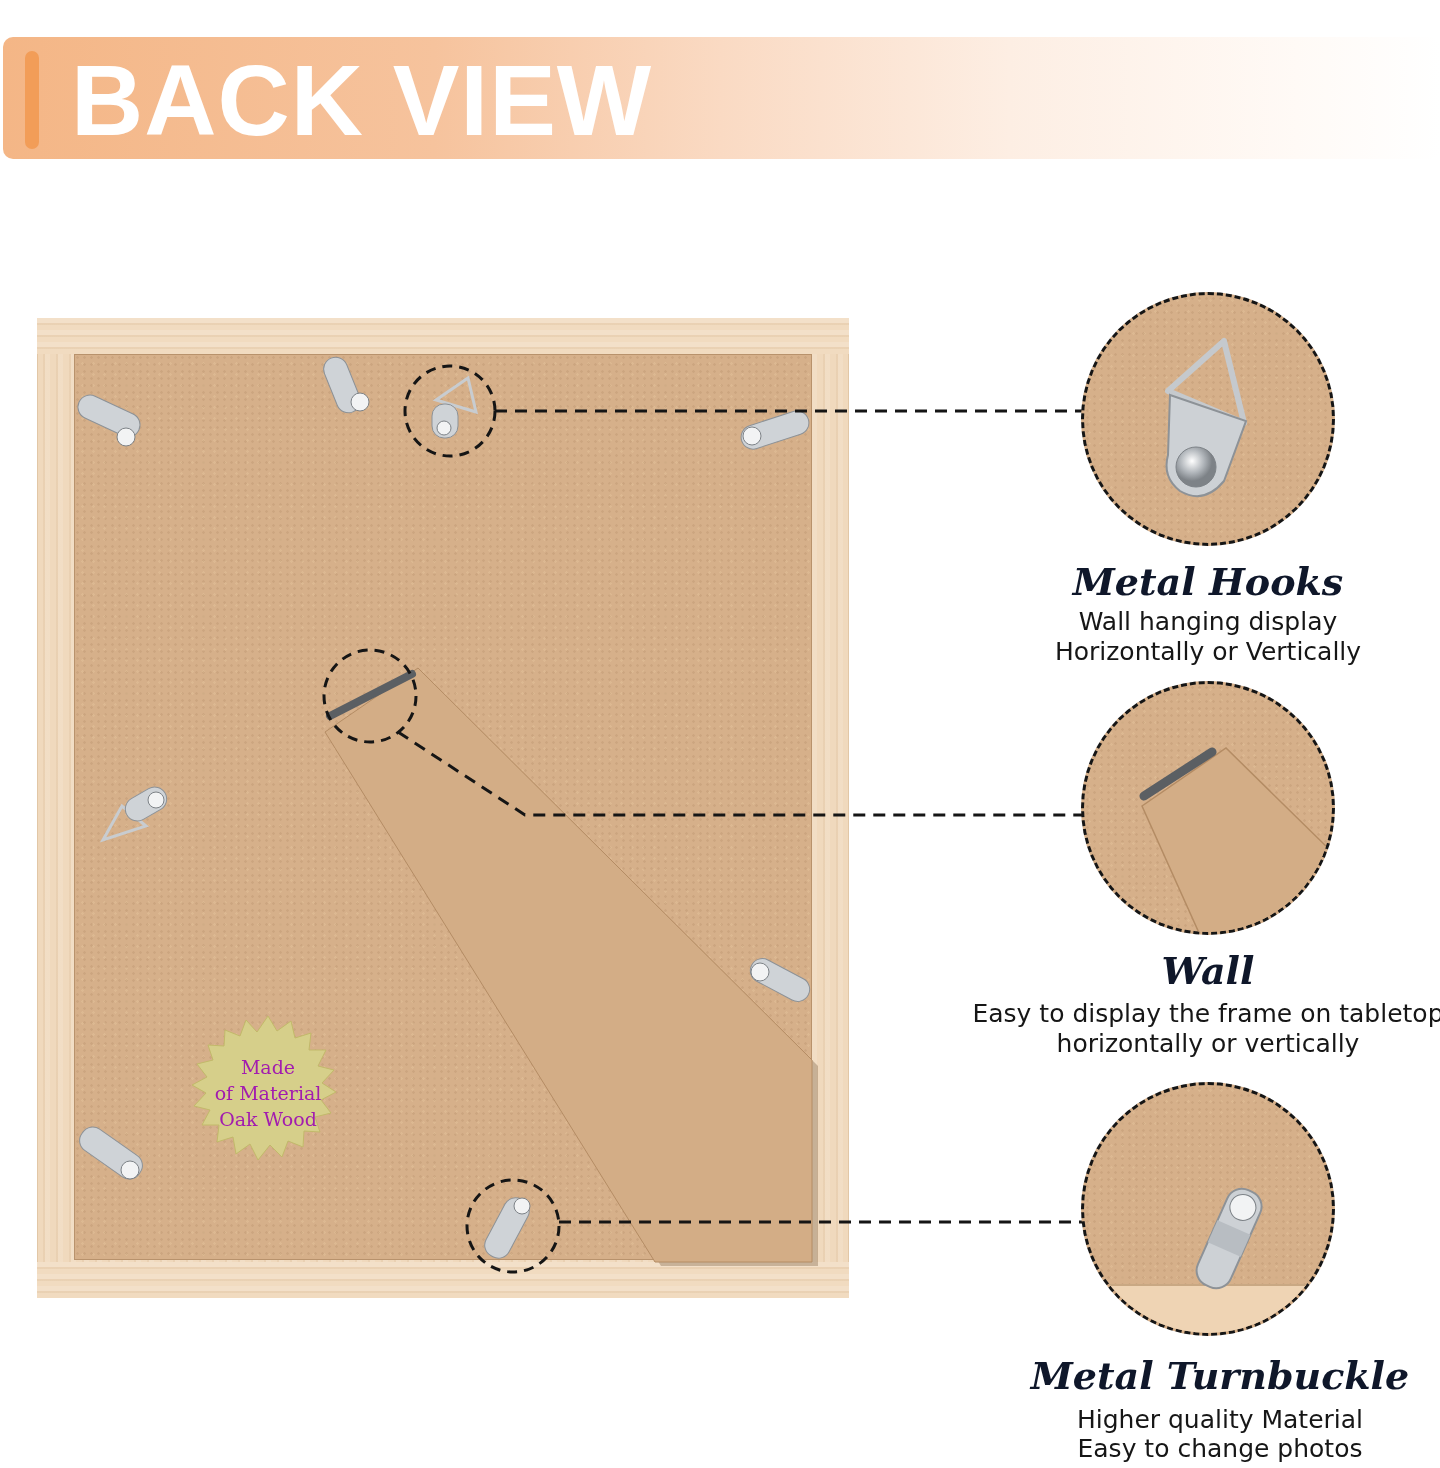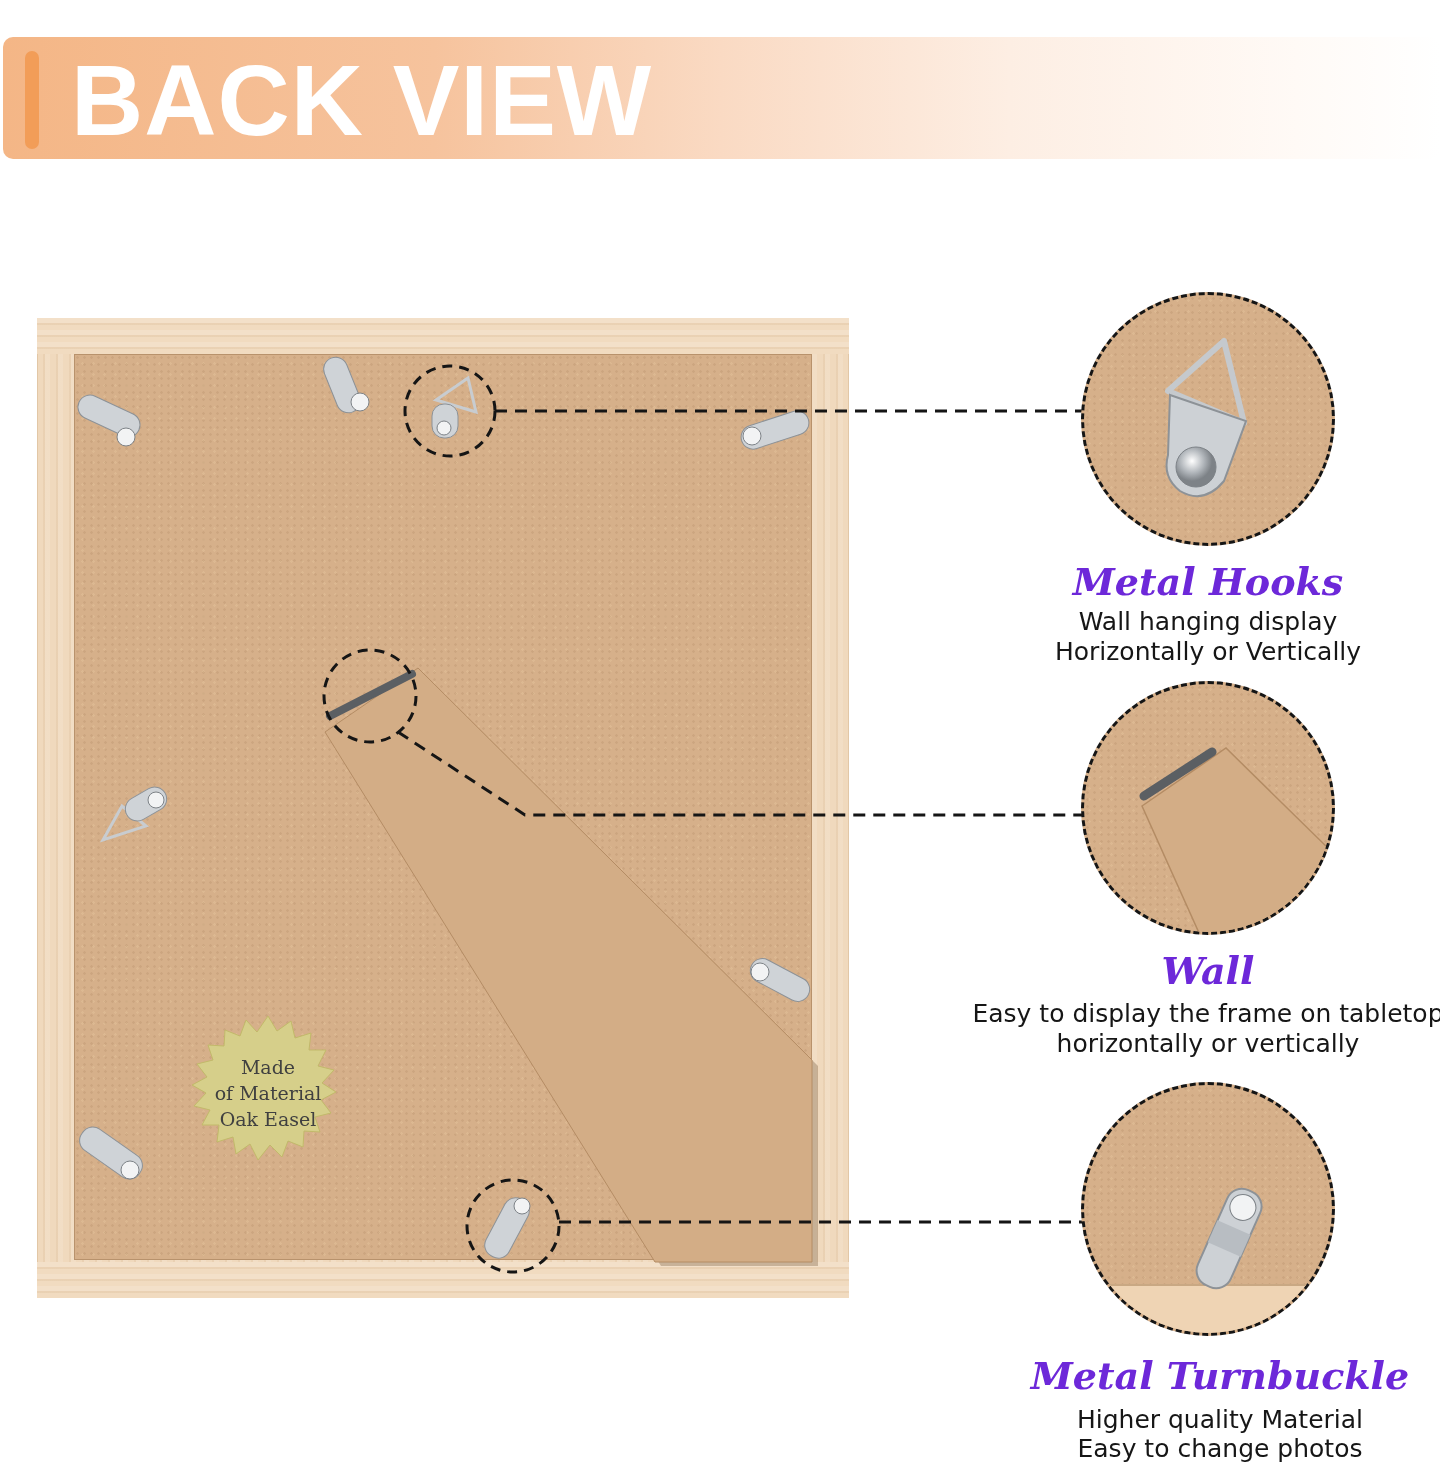--- a/index.html
+++ b/index.html
@@ -15,27 +15,27 @@
     box-shadow: 0 0 0 1px #e2c7a6 inset; }
   .frame-h { position:absolute; left:0; width:100%; height:36px;
     background-image: repeating-linear-gradient(0deg, rgba(255,255,255,0.0) 0 5px, rgba(205,170,130,0.2) 5px 7px, rgba(255,255,255,0.15) 7px 12px); background-color:#f1dbc0; }
   .backing { position:absolute; left:37px; top:36px; width:738px; height:906px; background:#d6b08a;
     background-image: radial-gradient(rgba(160,120,80,0.18) 1px, transparent 1.5px), radial-gradient(rgba(240,210,170,0.25) 1px, transparent 1.5px);
     background-size:7px 7px, 11px 11px; background-position:0 0, 3px 4px; box-shadow: inset 0 0 0 1px #b8926c; }
 
   .easel { position:absolute; left:0; top:0; width:1440px; height:1468px; pointer-events:none; }
 
   .seal { position:absolute; left:190px; top:1014px; width:156px; height:156px; }
-  .seal-text { position:absolute; left:0; top:40px; width:156px; text-align:center; font-family:"DejaVu Serif", serif; font-size:19px; line-height:26px; color:#404040; }
+  .seal-text { position:absolute; left:0; top:40px; width:156px; text-align:center; font-family:"DejaVu Serif", serif; font-size:19px; line-height:26px; color:#a21caf; }
 
   .callout { position:absolute; border-radius:50%; border:3px dashed #151515; overflow:hidden; background:#d6b08a;
     background-image: radial-gradient(rgba(160,120,80,0.18) 1px, transparent 1.5px), radial-gradient(rgba(240,210,170,0.25) 1px, transparent 1.5px);
     background-size:7px 7px, 11px 11px; }
 
-  .feature-title { position:absolute; width:460px; text-align:center; font-family:"DejaVu Serif", serif; font-style:italic; font-weight:bold; font-size:38px; line-height:44px; color:#6d28d9; }
+  .feature-title { position:absolute; width:460px; text-align:center; font-family:"DejaVu Serif", serif; font-style:italic; font-weight:bold; font-size:38px; line-height:44px; color:#0f172a; }
   .feature-desc { position:absolute; width:480px; text-align:center; font-family:"DejaVu Sans", sans-serif; font-size:25px; line-height:30px; color:#161616; }
 </style>
 </head>
 <body>
 
 <div class="banner">
   <div class="banner-accent"></div>
   <div class="banner-title">BACK VIEW</div>
 </div>
 
@@ -100,21 +100,21 @@
 
   <line x1="495" y1="411" x2="1082" y2="411" stroke="#151515" stroke-width="3" stroke-dasharray="12 8"></line>
   <polyline points="398,732 525,815 1082,815" fill="none" stroke="#151515" stroke-width="3" stroke-dasharray="12 8"></polyline>
   <line x1="559" y1="1222" x2="1082" y2="1222" stroke="#151515" stroke-width="3" stroke-dasharray="12 8"></line>
 </svg>
 
 <div class="seal">
   <div class="seal-text">
     <div>Made</div>
     <div>of Material</div>
-    <div>Oak Easel</div>
+    <div>Oak Wood</div>
   </div>
 </div>
 
 <div class="callout" style="left:1081px; top:292px; width:248px; height:248px;">
   <svg width="248" height="248" viewBox="0 0 248 248">
     <polygon points="84,96 140,46 160,128" fill="none" stroke="#c5c9cd" stroke-width="6" stroke-linejoin="round"></polygon>
     <path d="M86,100 L162,126 L140,186 Q120,210 96,196 Q78,182 84,160 Z" fill="#cdd1d5" stroke="#8d9297" stroke-width="2"></path>
     <circle cx="112" cy="172" r="20" fill="url(#g1)" stroke="#7d8287"></circle>
     <defs>
         <radialGradient id="g1" cx="40%" cy="35%">

